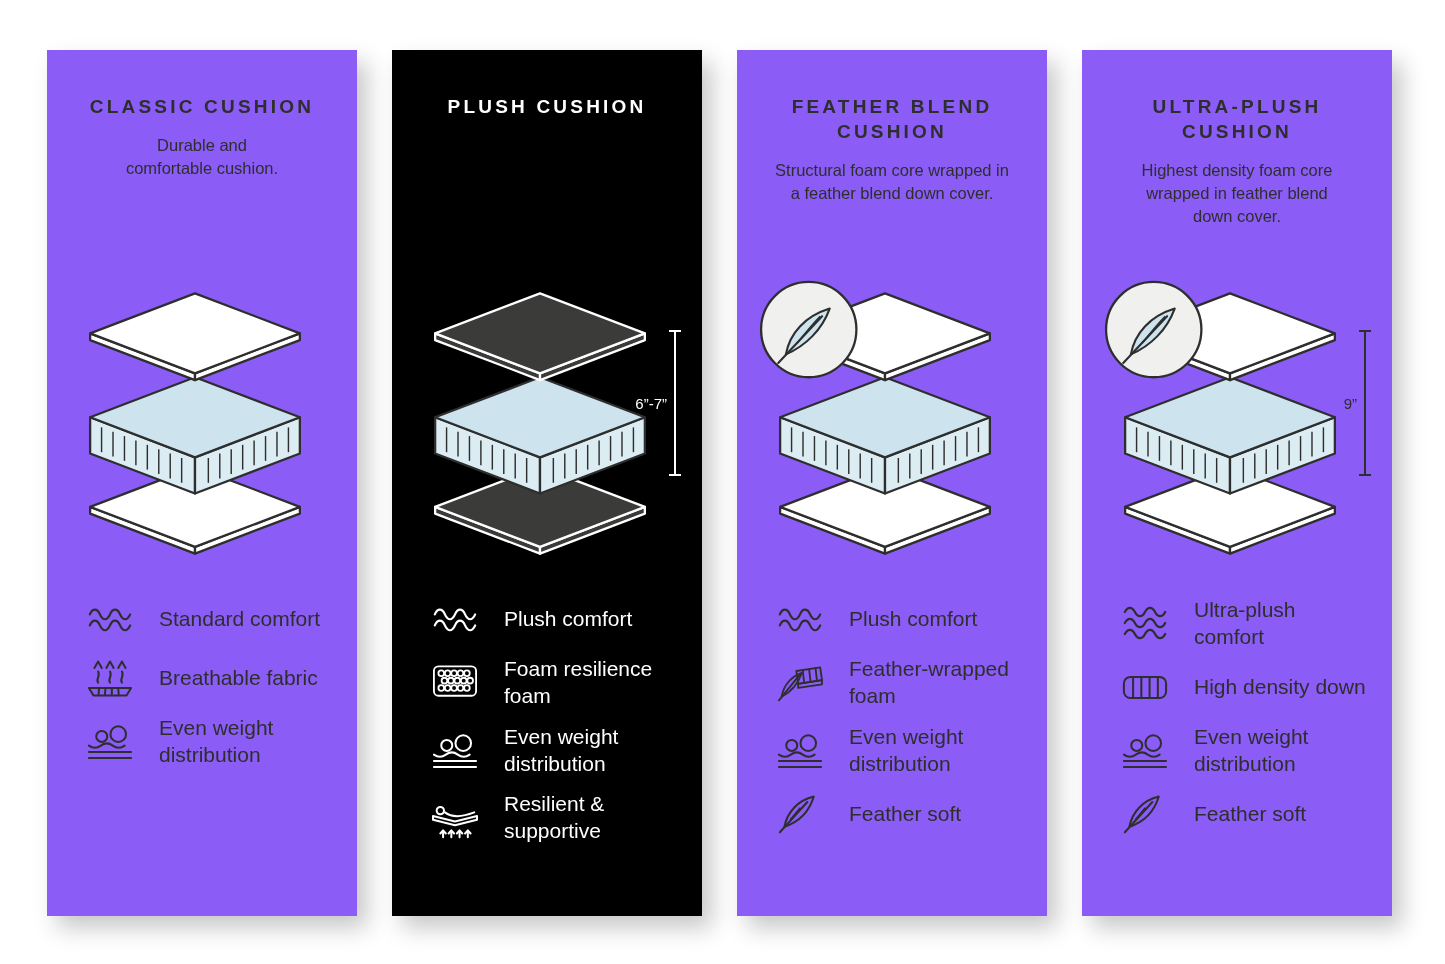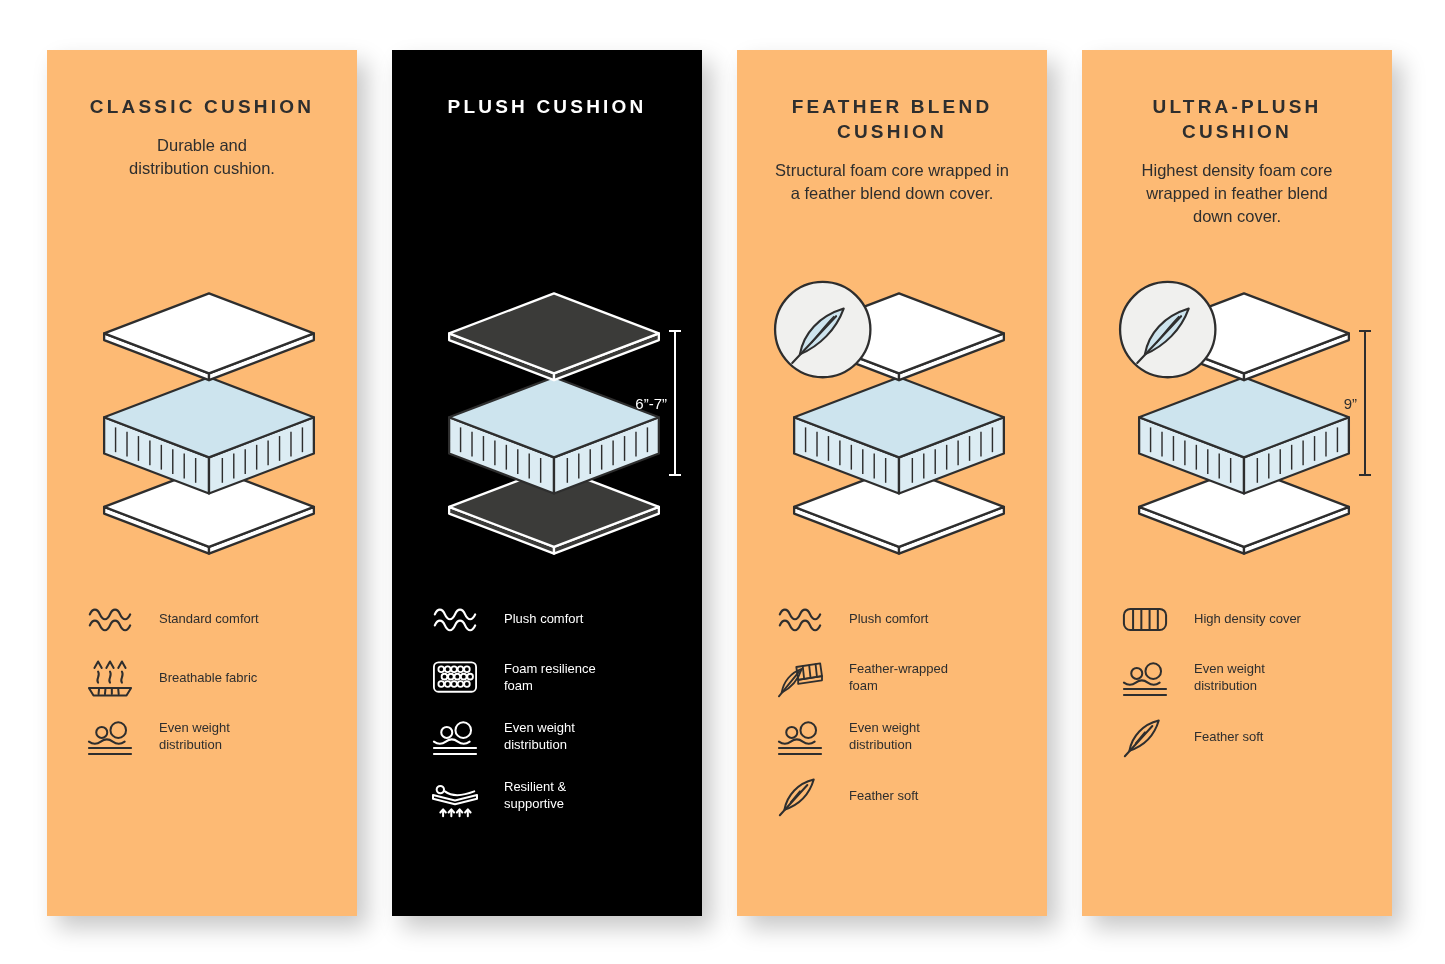--- a/index.html
+++ b/index.html
@@ -1,42 +1,42 @@
 <!DOCTYPE html>
 <html><head>
 <meta charset="utf-8">
 <style>
   * { margin:0; padding:0; box-sizing:border-box; }
   html,body { width:1445px; height:964px; background:#ffffff; font-family:"Liberation Sans","DejaVu Sans",sans-serif; }
   .board { display:flex; gap:35px; padding:50px 0 0 47px; }
   .card {
     position:relative; width:310px; height:866px; padding:44px 24px 0;
-    background:#fdba74; color:#2e2e2e;
+    background:#8b5cf6; color:#2e2e2e;
     --panel:#ffffff; --ink:#2e2e2e; --card-bg:#f0f0ee;
     box-shadow:10px 12px 22px rgba(0,0,0,0.22);
   }
   .card.dark {
     background:#000000; color:#ffffff;
     --panel:#3b3b39; --ink:#ffffff; --card-bg:#3b3b39;
   }
   .card-head { height:186px; }
   .card-title { font-size:19px; letter-spacing:3.2px; font-weight:700; text-align:center; line-height:1.32; white-space:pre-line; }
   .card-desc { margin-top:15px; font-size:16.5px; line-height:1.38; text-align:center; white-space:pre-line; }
-  .illustration { position:relative; height:296px; display:flex; justify-content:flex-end; }
+  .illustration { position:relative; height:296px; display:flex; justify-content:flex-start; }
   .stack-svg { width:248px; height:286px; overflow:visible; }
   .ruler { position:absolute; right:2px; top:50px; display:flex; align-items:center; gap:7px; font-size:15px; }
   .ruler-line { width:2px; height:146px; background:currentColor; position:relative; display:block; }
   .ruler-line::before,.ruler-line::after { content:""; position:absolute; left:-5px; width:12px; height:2px; background:currentColor; }
   .ruler-line::before { top:0; }
   .ruler-line::after { bottom:0; }
   .features { list-style:none; margin-top:20px; padding-left:12px; }
   .feature { display:flex; align-items:center; gap:22px; min-height:46px; margin-bottom:13px; }
   .fi { width:54px; flex:0 0 54px; display:flex; justify-content:center; }
   .fi svg { width:52px; height:44px; }
-  .fl { font-size:13px; line-height:1.3; white-space:pre-line; }
+  .fl { font-size:21px; line-height:1.3; white-space:pre-line; }
   .defs-svg { position:absolute; width:0; height:0; overflow:hidden; }
 </style>
 </head>
 <body>
 
 <svg class="defs-svg" aria-hidden="true">
   <defs>
     <g id="stack">
       <g style="fill:var(--panel,#ffffff);stroke:var(--ink,#2e2e2e)" stroke-width="2.4" stroke-linejoin="round">
         <path d="M20 238 L20 245 L130 287 L130 280 Z"></path>
@@ -184,21 +184,21 @@
     </g>
   </defs>
 </svg>
 
 <main class="board">
 
   <section class="card">
     <div class="card-head">
       <h2 class="card-title">CLASSIC CUSHION</h2>
       <p class="card-desc">Durable and
-distribution cushion.</p>
+comfortable cushion.</p>
     </div>
     <div class="illustration">
       <svg class="stack-svg" viewBox="0 0 260 300">
           <use href="#stack"></use>
         </svg>
     </div>
     <ul class="features">
       <li class="feature">
         <span class="fi">
             <svg viewBox="0 0 56 48">
@@ -349,24 +349,32 @@
       </svg>
       <div class="ruler">
         <span class="ruler-label">9”</span>
         <span class="ruler-line"></span>
       </div>
     </div>
     <ul class="features">
       <li class="feature">
         <span class="fi">
             <svg viewBox="0 0 56 48">
+              <use href="#i-waves3"></use>
+            </svg>
+          </span>
+        <span class="fl">Ultra-plush comfort</span>
+      </li>
+      <li class="feature">
+        <span class="fi">
+            <svg viewBox="0 0 56 48">
               <use href="#i-density"></use>
             </svg>
           </span>
-        <span class="fl">High density cover</span>
+        <span class="fl">High density down</span>
       </li>
       <li class="feature">
         <span class="fi">
             <svg viewBox="0 0 56 48">
               <use href="#i-weight"></use>
             </svg>
           </span>
         <span class="fl">Even weight
 distribution</span>
       </li>

